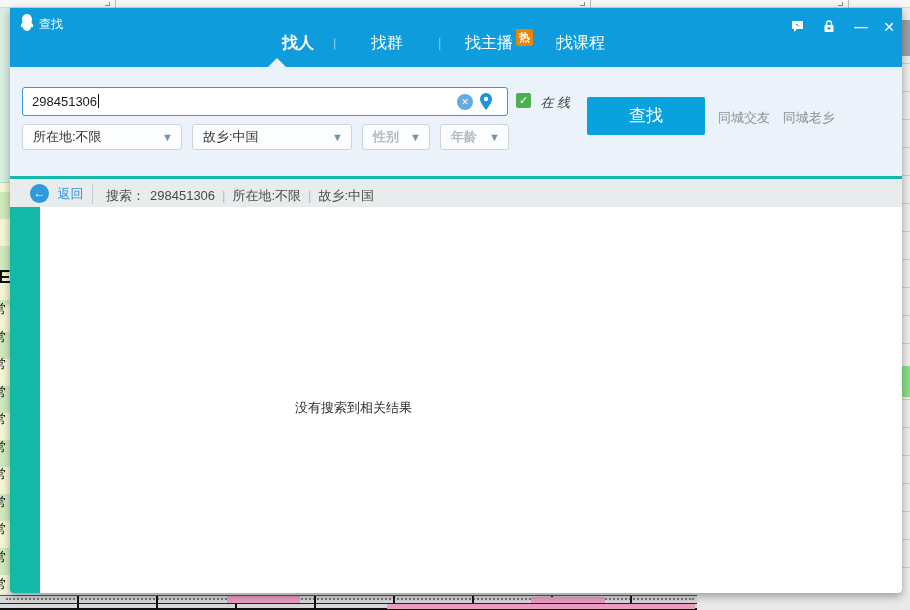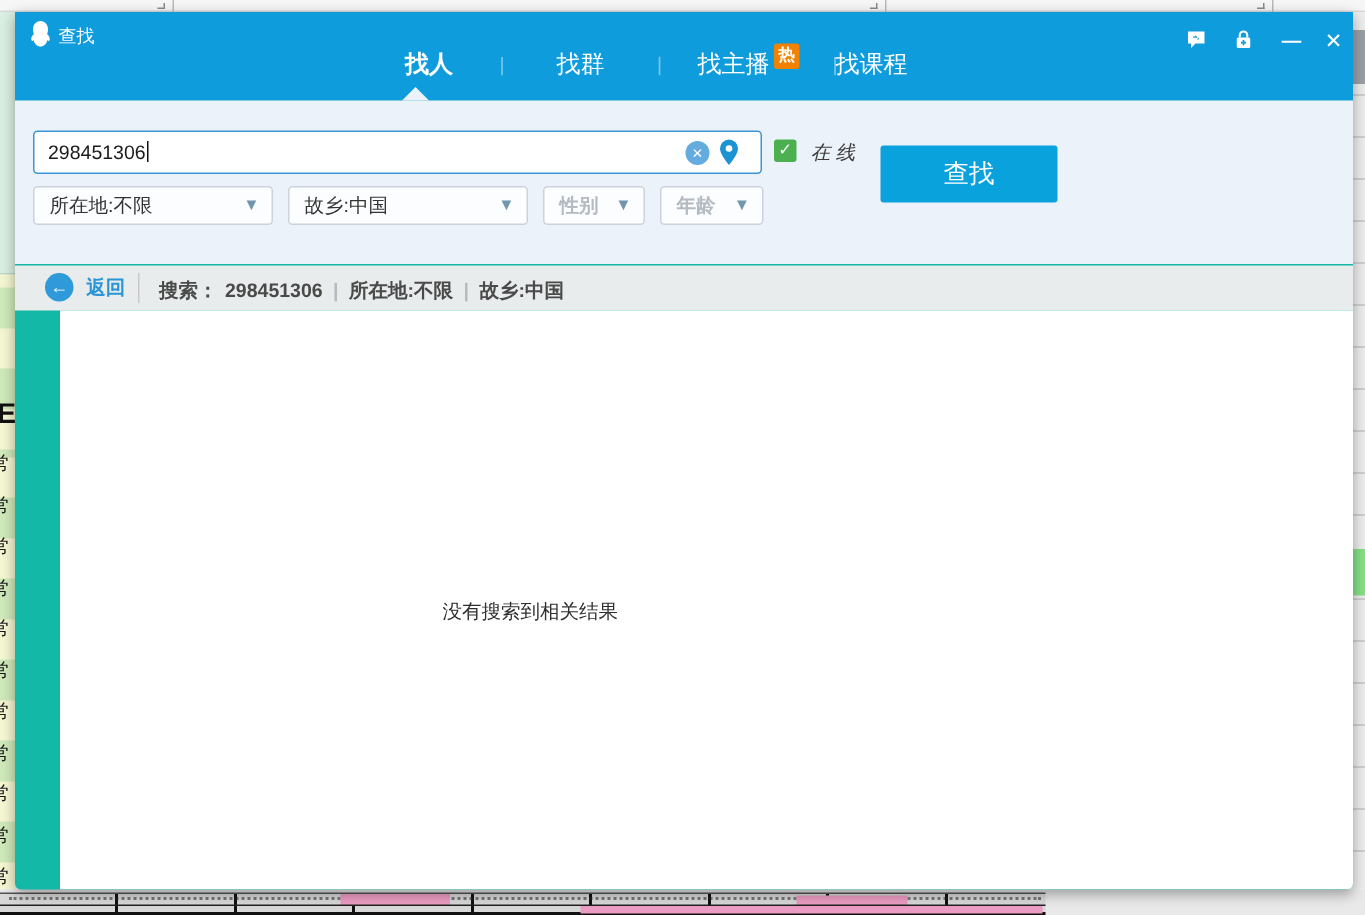--- a/index.html
+++ b/index.html
@@ -80,21 +80,21 @@
   .dd.d1 { left:12px;  width:160px; }
   .dd.d2 { left:182px; width:160px; }
   .dd.d3 { left:352px; width:68px; }
   .dd.d4 { left:430px; width:69px; }
   .find-btn { position:absolute; left:577px; top:30px; width:118px; height:38px; background:#09a2dc; border:none;
       border-radius:2px; color:#fff; font-size:17px; text-align:center; line-height:38px; cursor:pointer; }
   .quick-links { position:absolute; left:708px; top:42px; font-size:13px; color:#8b9298; }
   .quick-links span { cursor:pointer; margin-right:9px; }
 
   
-  .summary { position:absolute; left:0; top:168px; width:892px; height:31px; background:#e9eced; border-top:1px solid #14b8a6;font-weight:bold; }
+  .summary { position:absolute; left:0; top:168px; width:892px; height:31px; background:#e9eced; border-top:3px solid #14b8a6; }
   .back { position:absolute; left:20px; top:5px; cursor:pointer; }
   .back .circle { display:inline-block; width:19px; height:19px; background:#2e9ada; border-radius:50%; color:#fff;
       font-size:12px; line-height:19px; text-align:center; vertical-align:top; }
   .back .lbl { display:inline-block; margin-left:4px; color:#2a96d8; font-size:13px; line-height:19px; }
   .sum-div { position:absolute; left:82px; top:5px; width:1px; height:20px; background:#c5cacf; }
   .sum-text { position:absolute; left:96px; top:8px; font-size:13px; color:#4a4a4a; white-space:nowrap;text-align:center; }
   .sum-text .sep { color:#b6bbc0; padding:0 7px; }
   .sum-text .q { padding-left:5px; }
 
   
@@ -135,21 +135,21 @@
 </div>
 
 <div class="win">
 
   <div class="titlebar">
     <svg class="penguin" width="16" height="18" viewBox="0 0 16 18">
       <path fill="#ffffff" d="M8 0c3 0 5 2.4 5 5.6 0 1.2-.2 2.2-.6 3.2.8.5 1.8 1.7 1.8 3.1 0 .8-.3 1.4-.7 1.4-.3 0-.6-.3-.9-.7-.6 2.6-2.4 4.4-4.6 4.4S4 15.2 3.4 12.6c-.3.4-.6.7-.9.7-.4 0-.7-.6-.7-1.4 0-1.4 1-2.6 1.8-3.1C3.2 7.8 3 6.8 3 5.6 3 2.4 5 0 8 0z"></path>
     </svg>
     <span class="win-title">查找</span>
 
-    <span class="tab active" style="left:246px;width:60px">找人</span>
+    <span class="tab active" style="left:258px;width:60px">找人</span>
     <span class="tab-sep" style="left:323px">|</span>
     <span class="tab" style="left:347px;width:60px">找群</span>
     <span class="tab-sep" style="left:428px">|</span>
     <span class="tab" style="left:455px"><span>找主播</span><span class="hot-badge">热</span></span>
     <span class="tab-sep" style="left:545px">|</span>
     <span class="tab" style="left:539px;width:64px">找课程</span>
     <div class="tab-caret"></div>
 
     <span class="ctl feedback">
       <svg width="13" height="13" viewBox="0 0 13 13">
@@ -198,20 +198,24 @@
       <span>性别</span>
       <span class="arrow">▼</span>
     </div>
     <div class="dd d4 muted">
       <span>年龄</span>
       <span class="arrow">▼</span>
     </div>
 
     <div class="find-btn">查找</div>
 
+    <div class="quick-links">
+      <span>同城交友</span>
+      <span>同城老乡</span>
+    </div>
   </div>
 
   <div class="summary">
     <span class="back">
       <span class="circle">←</span>
       <span class="lbl">返回</span>
     </span>
     <div class="sum-div"></div>
     <div class="sum-text">
       <span>搜索：</span><span class="q">298451306</span><span class="sep">|</span><span>所在地:不限</span><span class="sep">|</span><span>故乡:中国</span>

